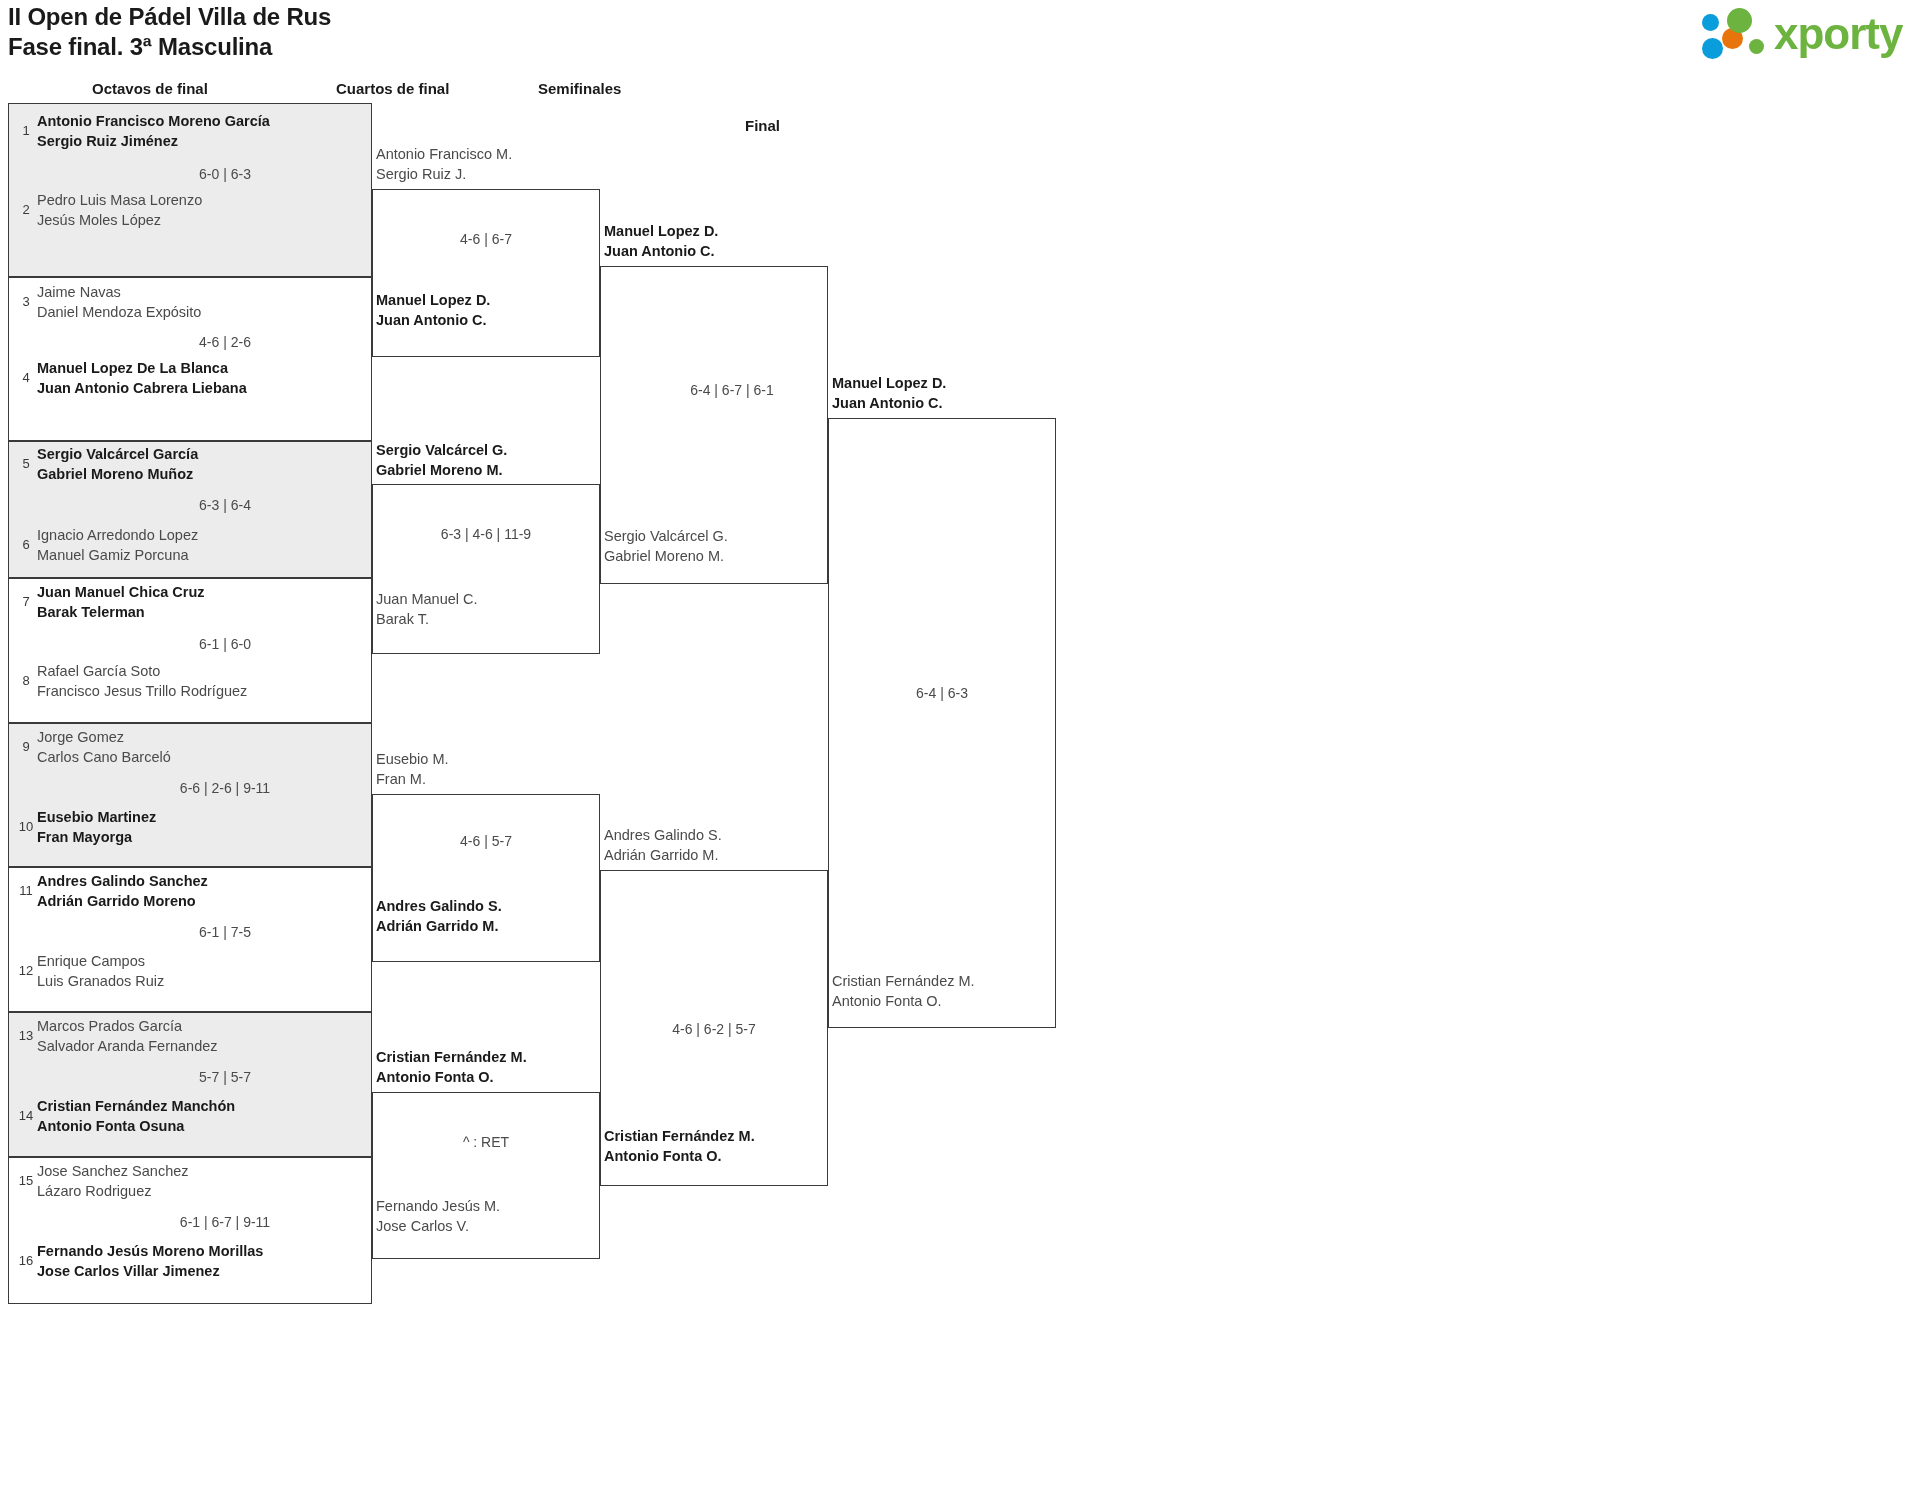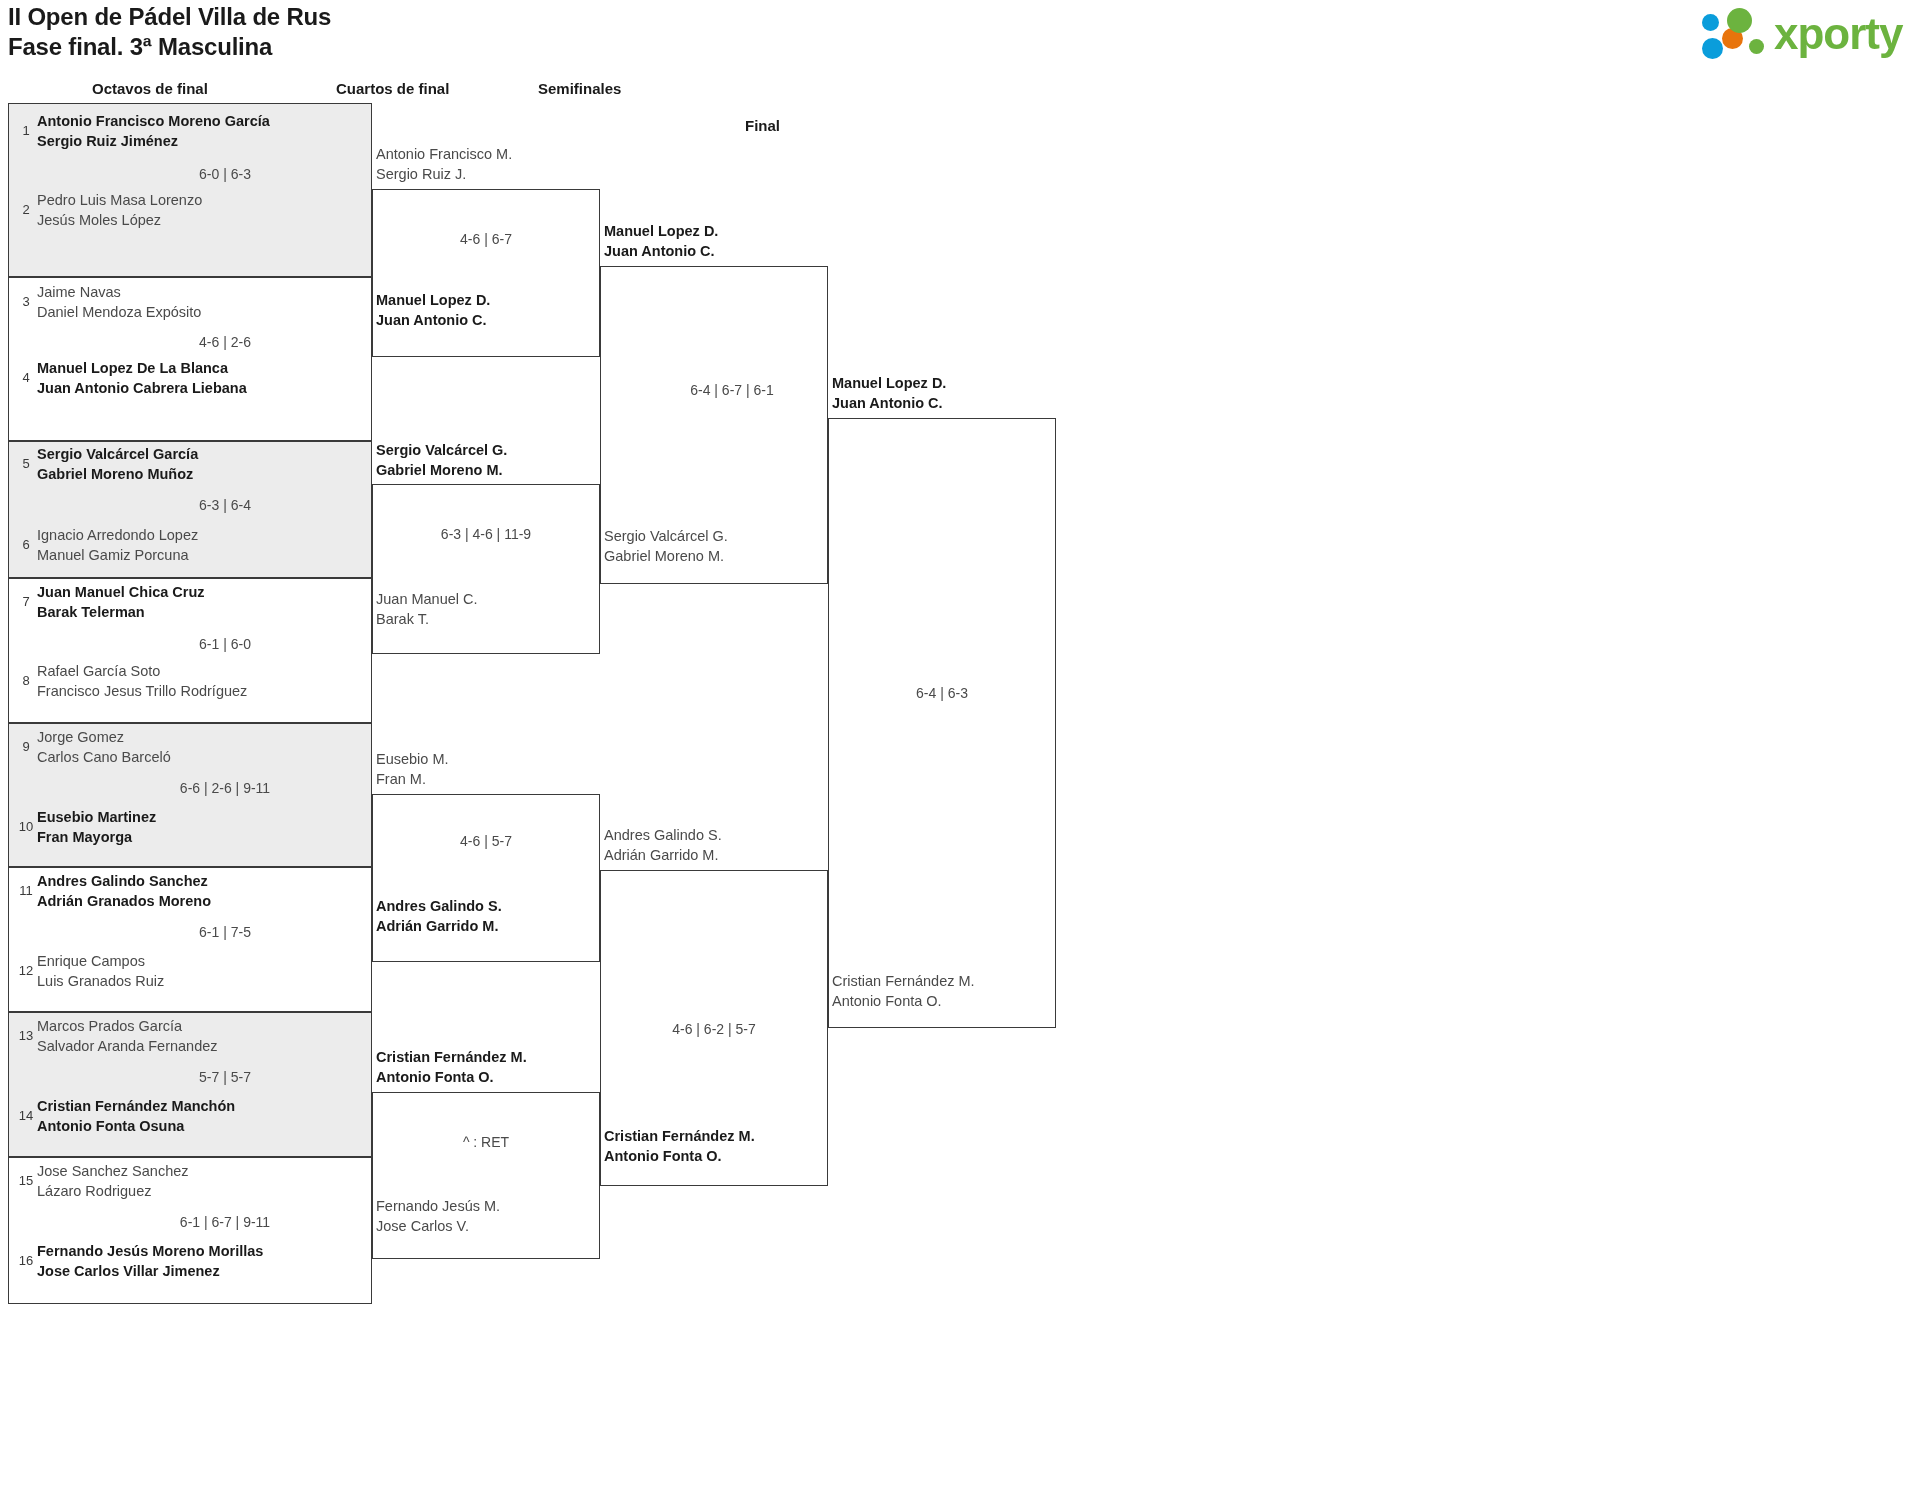--- a/index.html
+++ b/index.html
@@ -191,21 +191,21 @@
         <div class="pname">Fran Mayorga</div>
       </span>
     </div>
   </div>
 
   <div class="r1-box plain" style="top:867px;height:145px;">
     <div class="r1-slot" style="top:4px;">
       <span class="seed" style="top:11px;">11</span>
       <span class="pair win">
         <div class="pname">Andres Galindo Sanchez</div>
-        <div class="pname">Adrián Granados Moreno</div>
+        <div class="pname">Adrián Garrido Moreno</div>
       </span>
     </div>
     <div class="r1-score" style="top:56px;">6-1 | 7-5</div>
     <div class="r1-slot" style="top:84px;">
       <span class="seed" style="top:11px;">12</span>
       <span class="pair">
         <div class="pname">Enrique Campos</div>
         <div class="pname">Luis Granados Ruiz</div>
       </span>
     </div>

